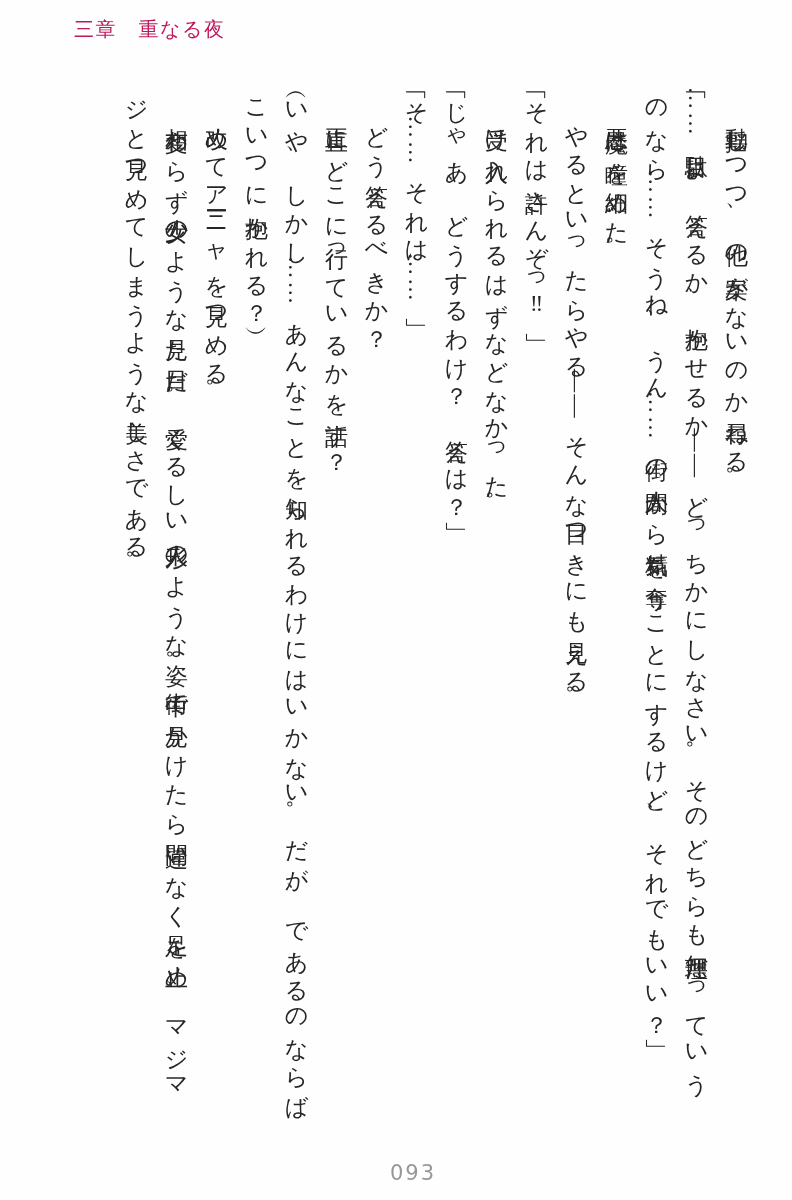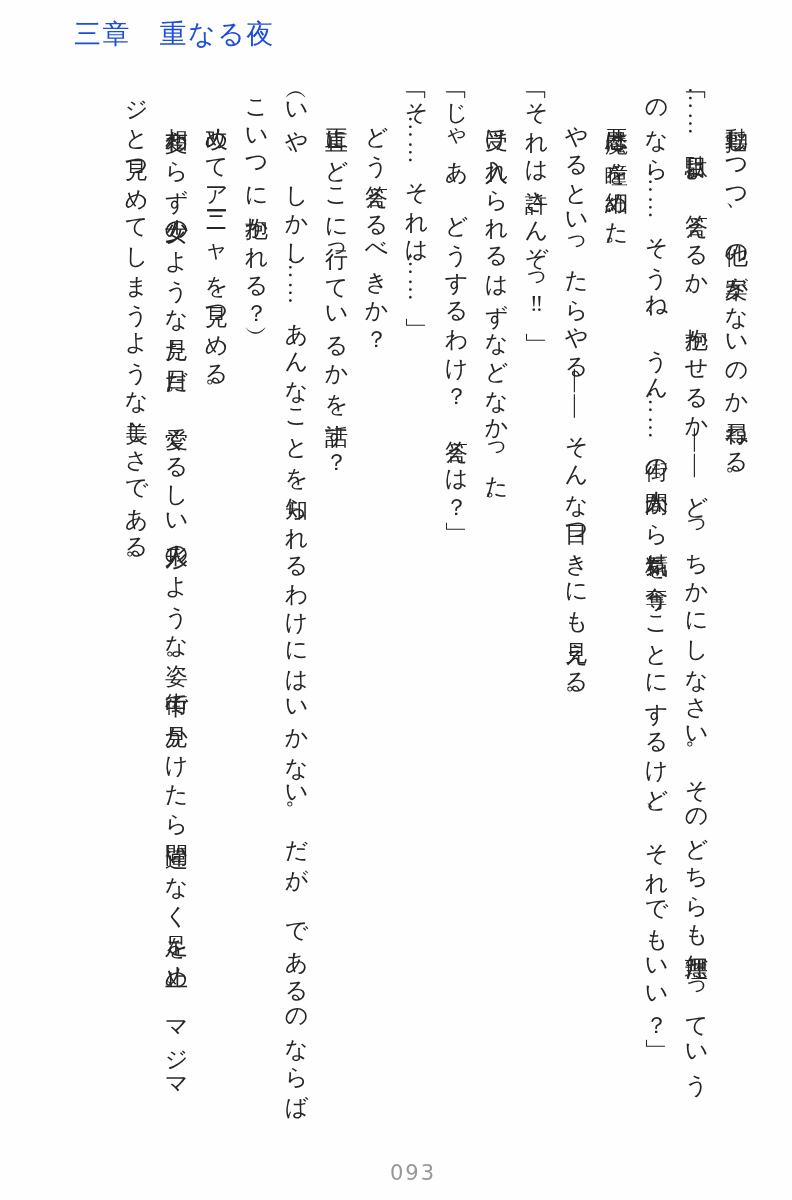--- a/index.html
+++ b/index.html
@@ -16,23 +16,23 @@
   }
   .page {
     position: absolute;
     inset: 0;
     background: #fefefe;
   }
   .running-header {
     position: absolute;
     top: 16px;
     left: 74px;
-    font-size: 27px;
+    font-size: 20px;
     letter-spacing: 1.5px;
-    color: #1d4ed8;
+    color: #be185d;
     white-space: nowrap;
   }
   .body-text {
     position: absolute;
     top: 84px;
     right: 36px;
     height: 1026px;
     width: 720px;
     writing-mode: vertical-rl;
     text-orientation: mixed;

